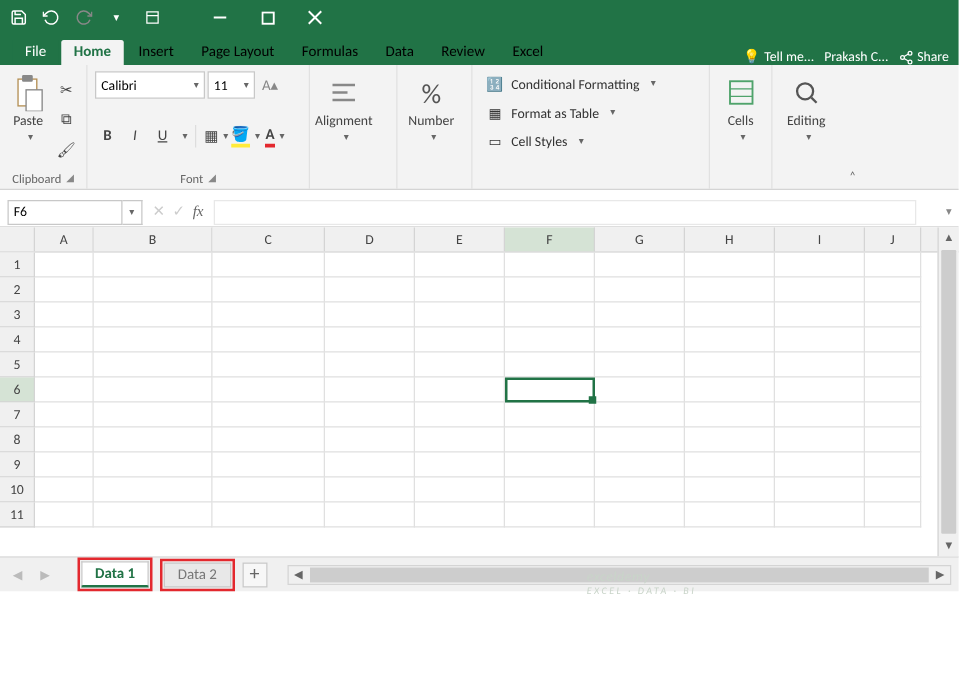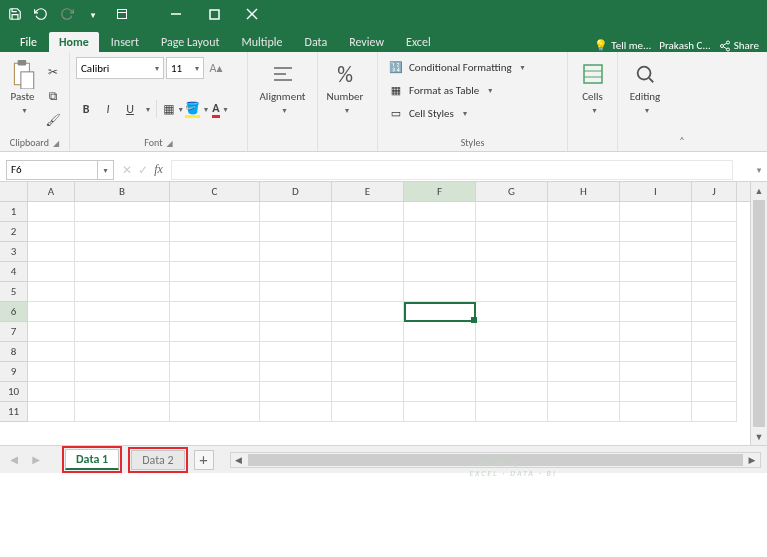--- a/index.html
+++ b/index.html
@@ -10,21 +10,21 @@
 .qat { display: flex; align-items: center; gap: 4px; }
 .qat-btn { width: 22px; height: 22px; display: flex; align-items: center; justify-content: center; color: #fff; }
 .title-wrap { flex: 1; display: flex; justify-content: center; }
 .title-box { border: 2px solid #e3282e; padding: 1px 6px; color: #fff; font-size: 12px; }
 .winctrls { display: flex; gap: 2px; }
 .win-btn { width: 36px; height: 22px; display: flex; align-items: center; justify-content: center; color: #fff; }
 .win-sep { width: 14px; }
 
 
 .tabs { height: 24px; background: #217346; display: flex; align-items: flex-end; padding-left: 10px; gap: 2px; }
-.tab { padding: 3px 10px; font-size: 12px; color: #e5e5e5; }
+.tab { padding: 3px 10px; font-size: 12px; color: #000000; }
 .tab.file { background: #217346; color: #fff; }
 .tab.active { background: #f3f3f3; color: #217346; font-weight: 600; border-top-left-radius: 2px; border-top-right-radius: 2px; }
 .tab-right { margin-left: auto; display: flex; align-items: center; gap: 8px; color: #fff; font-size: 11px; padding-right: 8px; }
 .tab-right .bulb, .tab-right .user, .tab-right .share { display: flex; align-items: center; gap: 3px; }
 
 
 .ribbon { height: 100px; background: #f3f3f3; border-bottom: 1px solid #d4d4d4; display: flex; }
 .ribbon-group { border-right: 1px solid #e1e1e1; padding: 4px 6px 2px; display: flex; flex-direction: column; justify-content: space-between; }
 .ribbon-group-title { font-size: 10px; color: #666; text-align: center; padding-top: 2px; display: flex; align-items: center; justify-content: center; gap: 4px; }
 .ribbon-group-title .launcher { font-size: 8px; color: #888; }
@@ -137,21 +137,21 @@
         </svg>
       </div>
   </div>
 </div>
 
 <div class="tabs">
   <div class="tab file">File</div>
   <div class="tab active">Home</div>
   <div class="tab">Insert</div>
   <div class="tab">Page Layout</div>
-  <div class="tab">Multiple</div>
+  <div class="tab">Formulas</div>
   <div class="tab">Data</div>
   <div class="tab">Review</div>
   <div class="tab">Excel</div>
   <div class="tab-right">
     <div class="bulb">💡 <span>Tell me...</span></div>
     <div class="user">Prakash C...</div>
     <div class="share">
         <svg width="12" height="12" viewBox="0 0 24 24" fill="none" stroke="#fff" stroke-width="2">
           <circle cx="18" cy="5" r="3"></circle>
           <circle cx="6" cy="12" r="3"></circle>
@@ -220,21 +220,21 @@
             <span class="drop-arrow">▾</span>
           </div>
       </div>
     </div>
     <div class="ribbon-group-title">
         <span>Font</span>
         <span class="launcher">◢</span>
       </div>
   </div>
 
-  <div class="ribbon-group" style="width:70px;align-items:center;">
+  <div class="ribbon-group" style="width:70px;">
     <div class="group-body">
       <div class="bigbtn">
         <div class="ico">
             <svg width="22" height="18">
               <line x1="2" y1="3" x2="20" y2="3" stroke="#888" stroke-width="2"></line>
               <line x1="2" y1="9" x2="14" y2="9" stroke="#888" stroke-width="2"></line>
               <line x1="2" y1="15" x2="20" y2="15" stroke="#888" stroke-width="2"></line>
             </svg>
           </div>
         <span>Alignment</span>
@@ -268,23 +268,20 @@
             <span>Format as Table</span>
             <span class="drop-arrow">▾</span>
           </div>
         <div class="styles-item">
             <span class="ico">▭</span>
             <span>Cell Styles</span>
             <span class="drop-arrow">▾</span>
           </div>
       </div>
     </div>
-    <div class="ribbon-group-title">
-        <span>Styles</span>
-      </div>
   </div>
 
   <div class="ribbon-group" style="width:50px;">
     <div class="group-body">
       <div class="bigbtn">
         <div class="ico">
             <svg width="22" height="22">
               <rect x="2" y="2" width="18" height="18" fill="none" stroke="#4fa36b" stroke-width="1.5"></rect>
               <line x1="2" y1="8" x2="20" y2="8" stroke="#4fa36b"></line>
               <line x1="2" y1="14" x2="20" y2="14" stroke="#4fa36b"></line>

